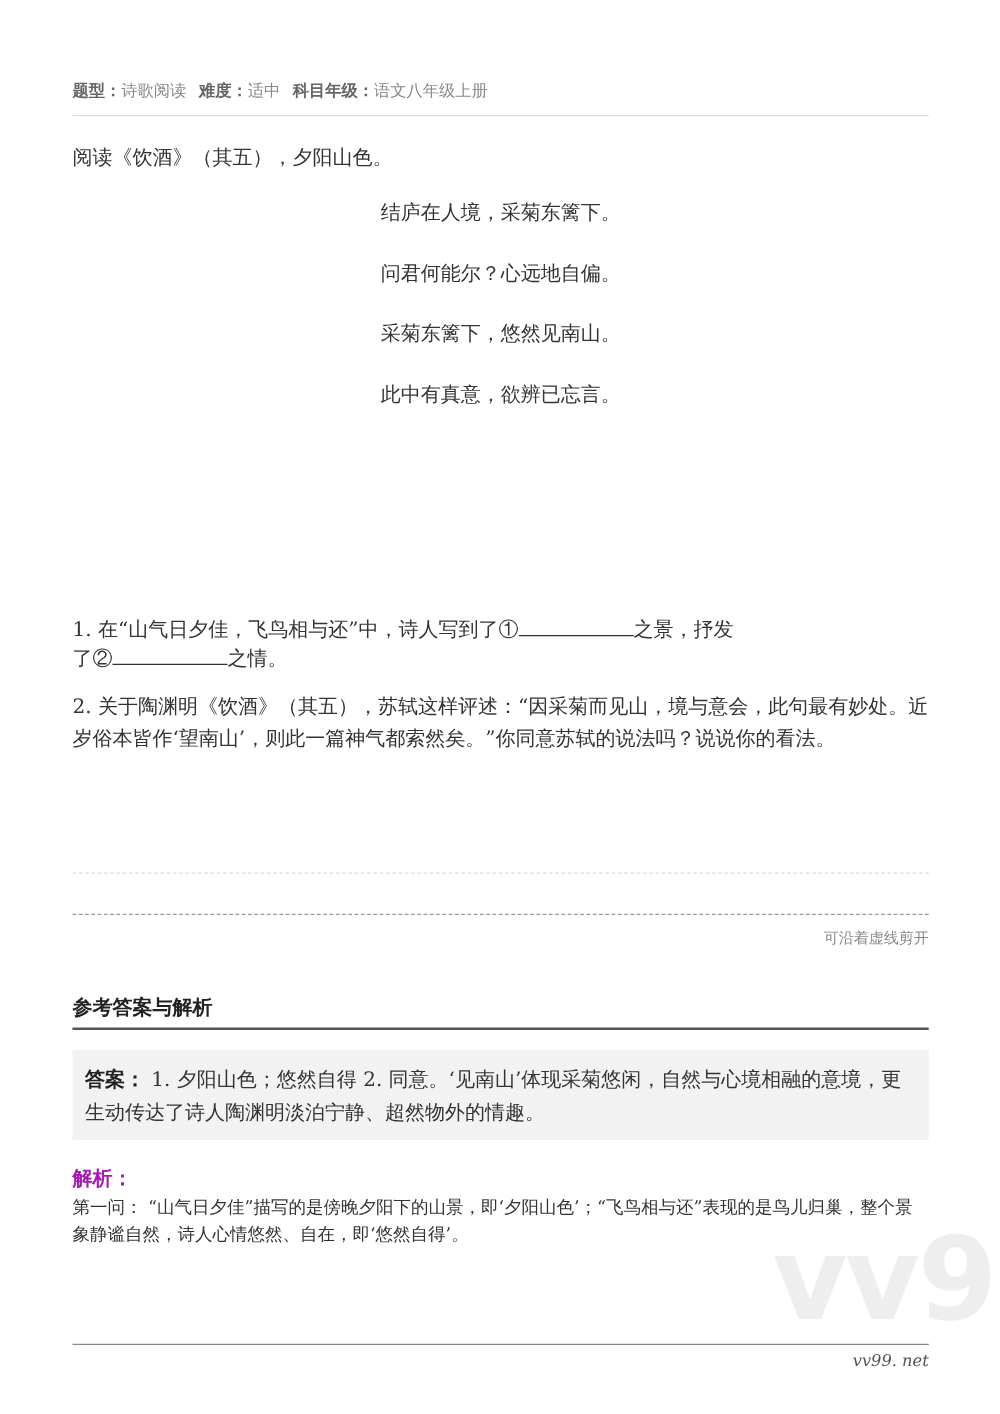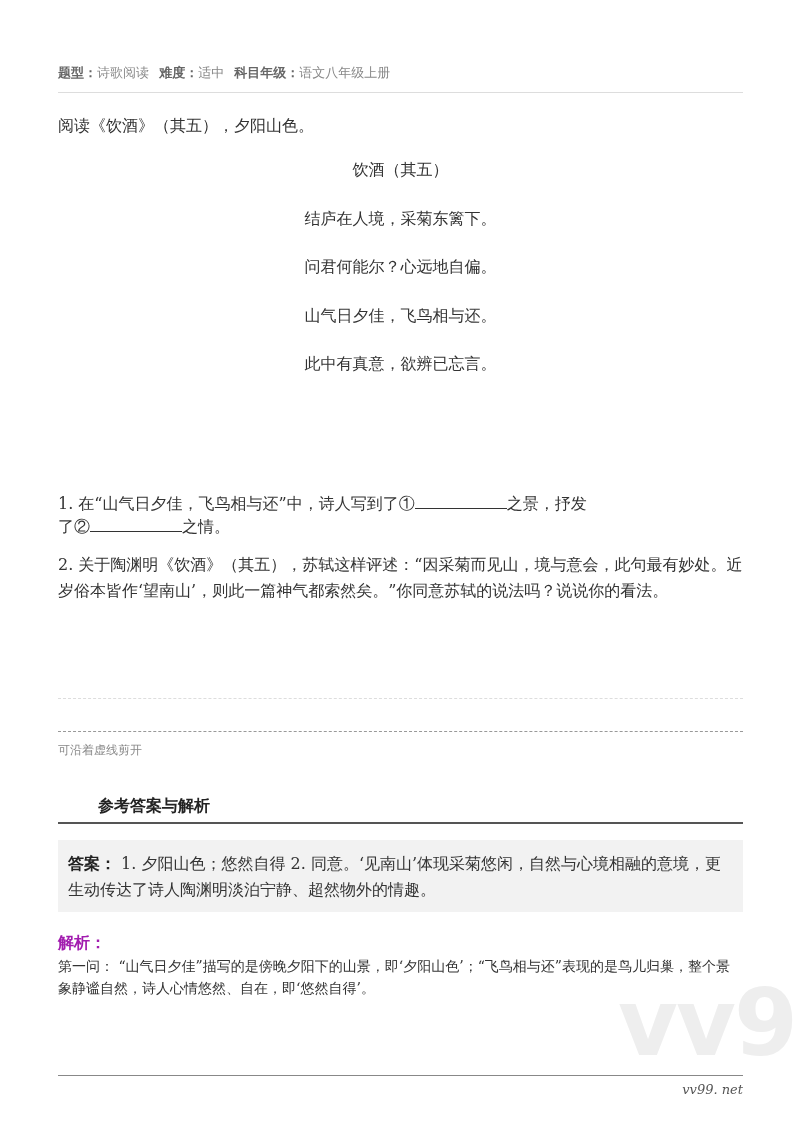--- a/index.html
+++ b/index.html
@@ -22,23 +22,23 @@
 
     .poem { position: absolute; top: 160px; left: 0; width: 685px; text-align: center; font-size: 16px; color: #333; }
     .poem div { height: 48.5px; line-height: 20px; }
 
     .q1 { position: absolute; top: 492px; left: 0; width: 685px; font-size: 16px; line-height: 23px; color: #333; }
     .blank { display: inline-block; width: 92px; border-bottom: 1px solid #333; height: 14px; vertical-align: baseline; }
     .q2 { position: absolute; top: 552px; left: 0; width: 685px; font-size: 16px; line-height: 26px; color: #333; }
 
     .dash1 { position: absolute; top: 698px; left: 0; width: 685px; border-top: 1px dashed #dddddd; }
     .dash2 { position: absolute; top: 731px; left: 0; width: 685px; border-top: 1px dashed #999999; }
-    .cut-hint { position: absolute; top: 742px; left: 0; width: 685px; text-align: left; font-size: 12px; color: #888; font-family: "DejaVu Sans", "Liberation Sans", sans-serif; }
+    .cut-hint { position: absolute; top: 742px; left: 0; width: 685px; text-align: right; font-size: 12px; color: #888; font-family: "DejaVu Sans", "Liberation Sans", sans-serif; }
 
-    .ans-title { position: absolute; top: 796px; left: 0; font-size: 16px; font-weight: bold; color: #222; font-family: "DejaVu Sans", "Liberation Sans", sans-serif; margin-left: 40px; }
+    .ans-title { position: absolute; top: 796px; left: 0; font-size: 16px; font-weight: bold; color: #222; font-family: "DejaVu Sans", "Liberation Sans", sans-serif; }
     .ans-rule { position: absolute; top: 822px; left: 0; width: 685px; height: 2px; background: #555555; }
 
     .ans-box { position: absolute; top: 840px; left: 0; width: 685px; height: 72px; background: #f2f2f2; }
     .ans-text { position: absolute; top: 11px; left: 10px; width: 668px; font-size: 16px; line-height: 26px; color: #333; }
     .ans-label { font-weight: bold; color: #222; font-family: "DejaVu Sans", "Liberation Sans", sans-serif; }
 
     .exp-label { position: absolute; top: 933px; left: 0; font-size: 16px; font-weight: bold; color: #a21caf; font-family: "DejaVu Sans", "Liberation Sans", sans-serif; }
     .exp { position: absolute; top: 955px; left: 0; width: 685px; font-size: 14px; line-height: 22px; color: #333; }
 
     .watermark {
@@ -58,24 +58,23 @@
   <div class="meta">
     <b>题型：</b><span>诗歌阅读</span><span class="sep"></span>
     <b>难度：</b><span>适中</span><span class="sep"></span>
     <b>科目年级：</b><span>语文八年级上册</span>
   </div>
   <div class="meta-rule"></div>
 
   <div class="intro">阅读《饮酒》（其五），夕阳山色。</div>
 
   <div class="poem">
-    <div>饮酒（其五）</div>
     <div>结庐在人境，采菊东篱下。</div>
     <div>问君何能尔？心远地自偏。</div>
-    <div>山气日夕佳，飞鸟相与还。</div>
+    <div>采菊东篱下，悠然见南山。</div>
     <div>此中有真意，欲辨已忘言。</div>
   </div>
 
   <div class="q1">
     <span>1. 在“山气日夕佳，飞鸟相与还”中，诗人写到了①</span><span class="blank"></span><span>之景，抒发</span><br>
     <span>了②</span><span class="blank"></span><span>之情。</span>
   </div>
 
   <div class="q2">2. 关于陶渊明《饮酒》（其五），苏轼这样评述：“因采菊而见山，境与意会，此句最有妙处。近岁俗本皆作‘望南山’，则此一篇神气都索然矣。”你同意苏轼的说法吗？说说你的看法。</div>
 

